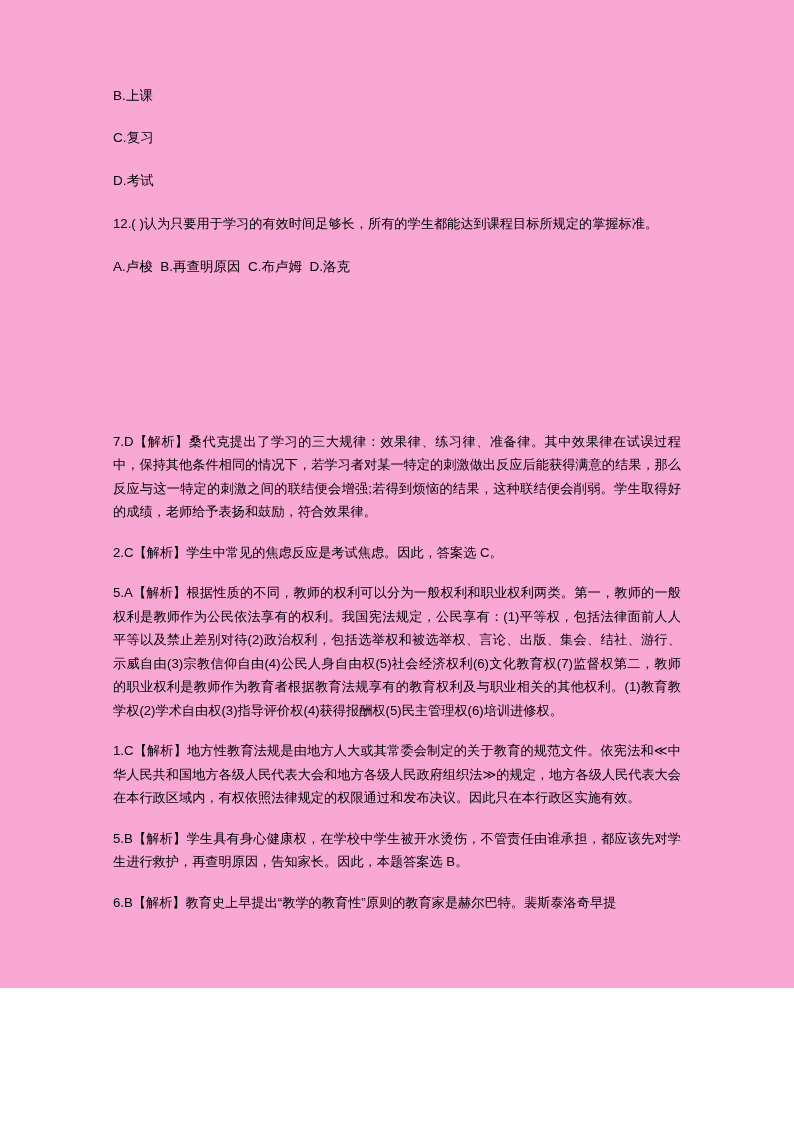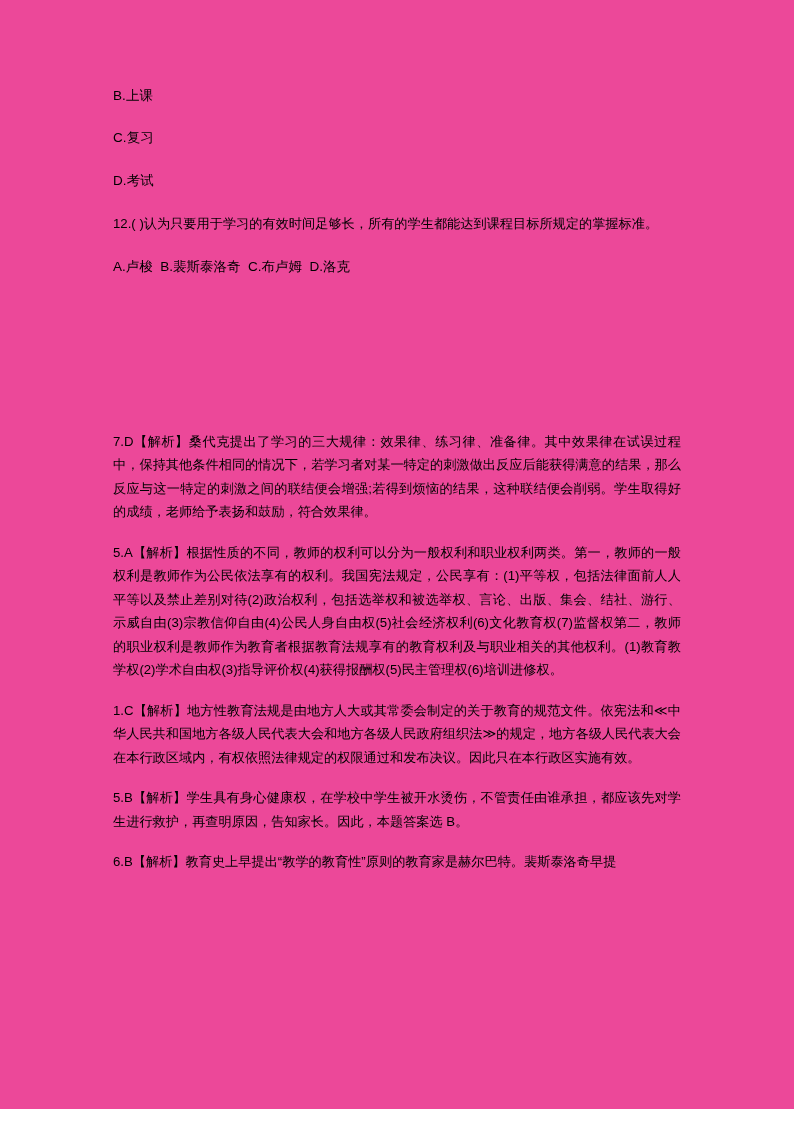--- a/index.html
+++ b/index.html
@@ -10,25 +10,25 @@
   body {
     width: 794px;
     height: 1123px;
     font-family: "Liberation Sans", "DejaVu Sans", sans-serif;
     color: #000000;
     -webkit-font-smoothing: none;
   }
   .page {
     position: relative;
     width: 794px;
-    height: 1109px;
+    height: 988px;
     box-sizing: border-box;
     padding: 0;
     overflow: hidden;
-    background: #ec4899;
+    background: #f9a8d4;
   }
   .content {
     position: absolute;
     left: 113px;
     top: 86px;
     width: 568px;
   }
   
   .opt-line {
     font-size: 13.5px;
@@ -77,25 +77,26 @@
 <body>
 
 <div class="page">
   <div class="content">
 
     <p class="opt-line">B.上课</p>
     <p class="opt-line">C.复习</p>
     <p class="opt-line">D.考试</p>
 
     <p class="question">12.( )认为只要用于学习的有效时间足够长，所有的学生都能达到课程目标所规定的掌握标准。</p>
-    <p class="choices">A.卢梭  B.裴斯泰洛奇  C.布卢姆  D.洛克</p>
+    <p class="choices">A.卢梭  B.再查明原因  C.布卢姆  D.洛克</p>
 
     <div class="gap"></div>
 
 
     <p class="explain">7.D【解析】桑代克提出了学习的三大规律：效果律、练习律、准备律。其中效果律在试误过程中，保持其他条件相同的情况下，若学习者对某一特定的刺激做出反应后能获得满意的结果，那么反应与这一特定的刺激之间的联结便会增强;若得到烦恼的结果，这种联结便会削弱。学生取得好的成绩，老师给予表扬和鼓励，符合效果律。</p>
+    <p class="explain">2.C【解析】学生中常见的焦虑反应是考试焦虑。因此，答案选 C。</p>
     <p class="explain">5.A【解析】根据性质的不同，教师的权利可以分为一般权利和职业权利两类。第一，教师的一般权利是教师作为公民依法享有的权利。我国宪法规定，公民享有：(1)平等权，包括法律面前人人平等以及禁止差别对待(2)政治权利，包括选举权和被选举权、言论、出版、集会、结社、游行、示威自由(3)宗教信仰自由(4)公民人身自由权(5)社会经济权利(6)文化教育权(7)监督权第二，教师的职业权利是教师作为教育者根据教育法规享有的教育权利及与职业相关的其他权利。(1)教育教学权(2)学术自由权(3)指导评价权(4)获得报酬权(5)民主管理权(6)培训进修权。</p>
     <p class="explain">1.C【解析】地方性教育法规是由地方人大或其常委会制定的关于教育的规范文件。依宪法和≪中华人民共和国地方各级人民代表大会和地方各级人民政府组织法≫的规定，地方各级人民代表大会在本行政区域内，有权依照法律规定的权限通过和发布决议。因此只在本行政区实施有效。</p>
     <p class="explain">5.B【解析】学生具有身心健康权，在学校中学生被开水烫伤，不管责任由谁承担，都应该先对学生进行救护，再查明原因，告知家长。因此，本题答案选 B。</p>
     <p class="explain">6.B【解析】教育史上早提出“教学的教育性”原则的教育家是赫尔巴特。裴斯泰洛奇早提</p>
 
   </div>
 </div>
 
 </body></html>

